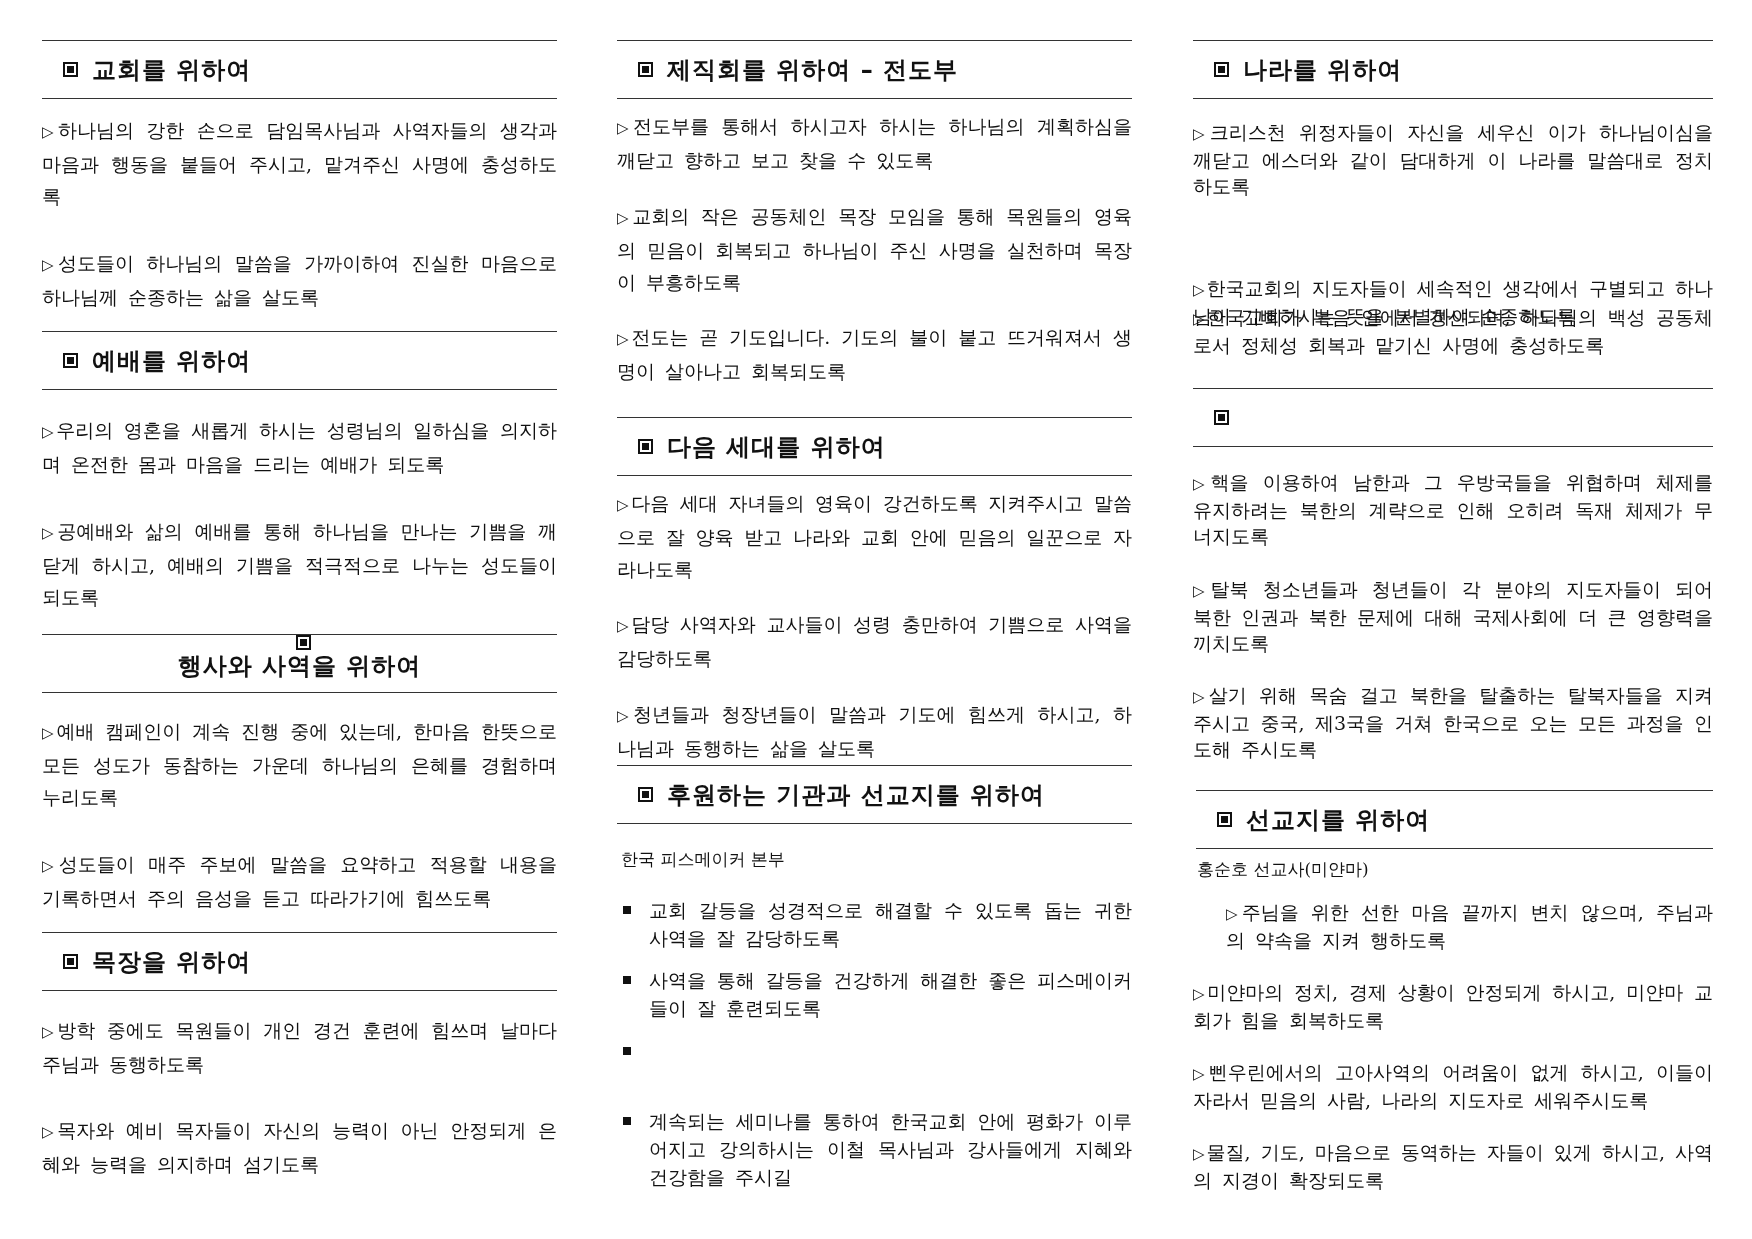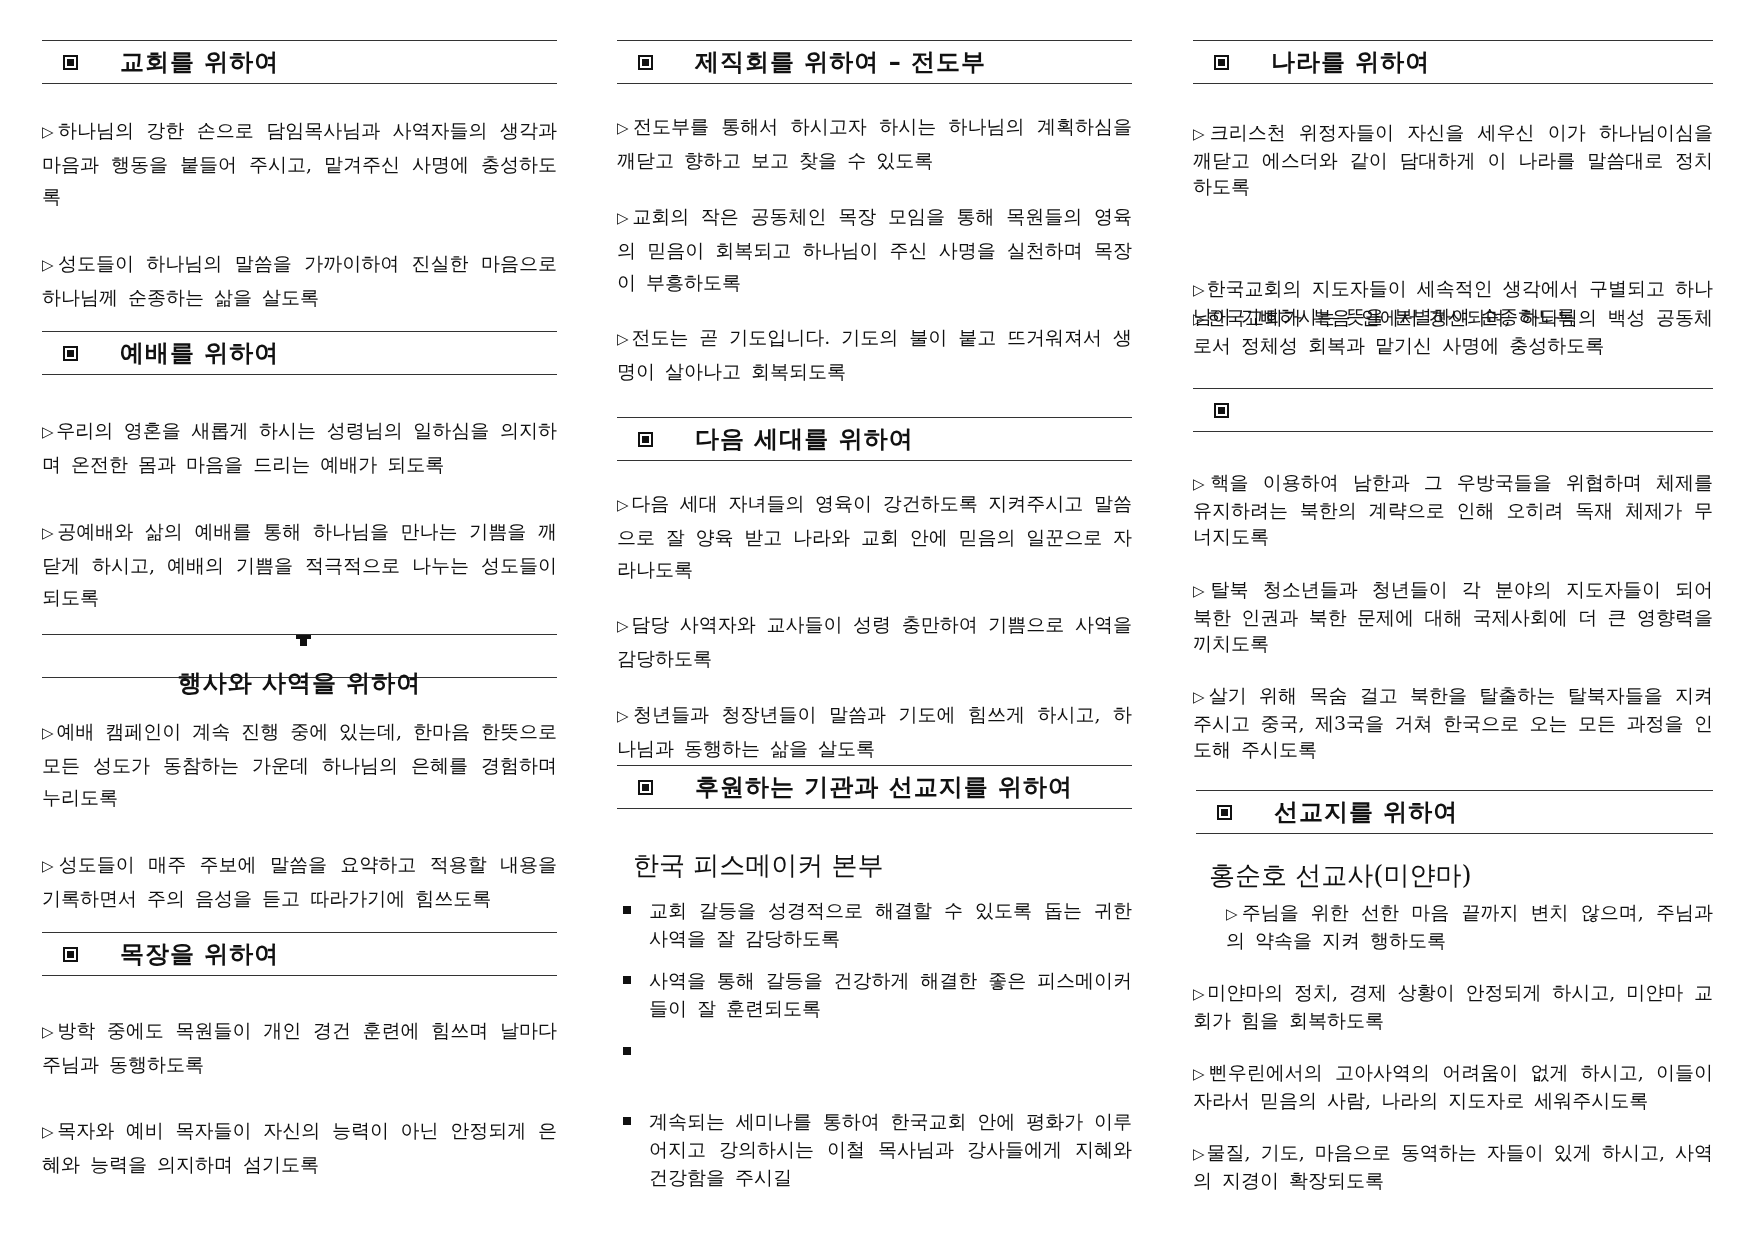--- a/index.html
+++ b/index.html
@@ -1,25 +1,25 @@
 <!DOCTYPE html>
 <html><head>
 <meta charset="utf-8">
 <style>
   html, body { margin: 0; padding: 0; background: #ffffff; }
   body { width: 1752px; height: 1239px; position: relative; overflow: hidden; color: #111; font-family: "DejaVu Serif", "Liberation Serif", serif; }
   .col { position: absolute; top: 0; }
-  .hdr { position: absolute; left: 0; right: 0; border-top: 1.5px solid #333; border-bottom: 1.5px solid #333; height: 44px; box-sizing: border-box; display: flex; align-items: center; gap: 28px; }
+  .hdr { position: absolute; left: 0; right: 0; border-top: 1.5px solid #333; border-bottom: 1.5px solid #333; height: 59px; box-sizing: border-box; display: flex; align-items: center; }
   .hdr .box { display: inline-block; width: 15px; height: 15px; border: 2px solid #111; box-sizing: border-box; margin-left: 21px; margin-right: 14px; position: relative; }
   .hdr .box::after { content: ""; position: absolute; left: 2px; top: 2px; width: 7px; height: 7px; background: #111; }
   .hdr .title { font-family: "DejaVu Sans", "Liberation Sans", sans-serif; font-weight: bold; font-size: 24px; letter-spacing: 1px; }
   .item { position: absolute; left: 0; right: 0; font-size: 19px; line-height: 32px; text-align: justify; word-spacing: 4px; }
   .item .tri { font-family: "DejaVu Sans", sans-serif; font-size: 15px; margin-right: 2px; }
   .rt .item { line-height: 26px; }
-  .sub { position: absolute; left: 16px; font-size: 26px; font-weight: normal; }
+  .sub { position: absolute; left: 4px; font-size: 17px; font-weight: normal; }
   .bul { position: absolute; left: 0; right: 0; font-size: 19px; line-height: 28px; padding-left: 32px; box-sizing: border-box; text-align: justify; word-spacing: 4px; }
   .bul .sq { position: absolute; left: 6px; top: 10px; width: 8px; height: 8px; background: #111; }
 </style>
 </head>
 <body>
 
 <div class="col" style="left:42px; width:515px;">
   <div class="hdr" style="top:40px;">
       <span class="box"></span>
       <span class="title">교회를 위하여</span>

